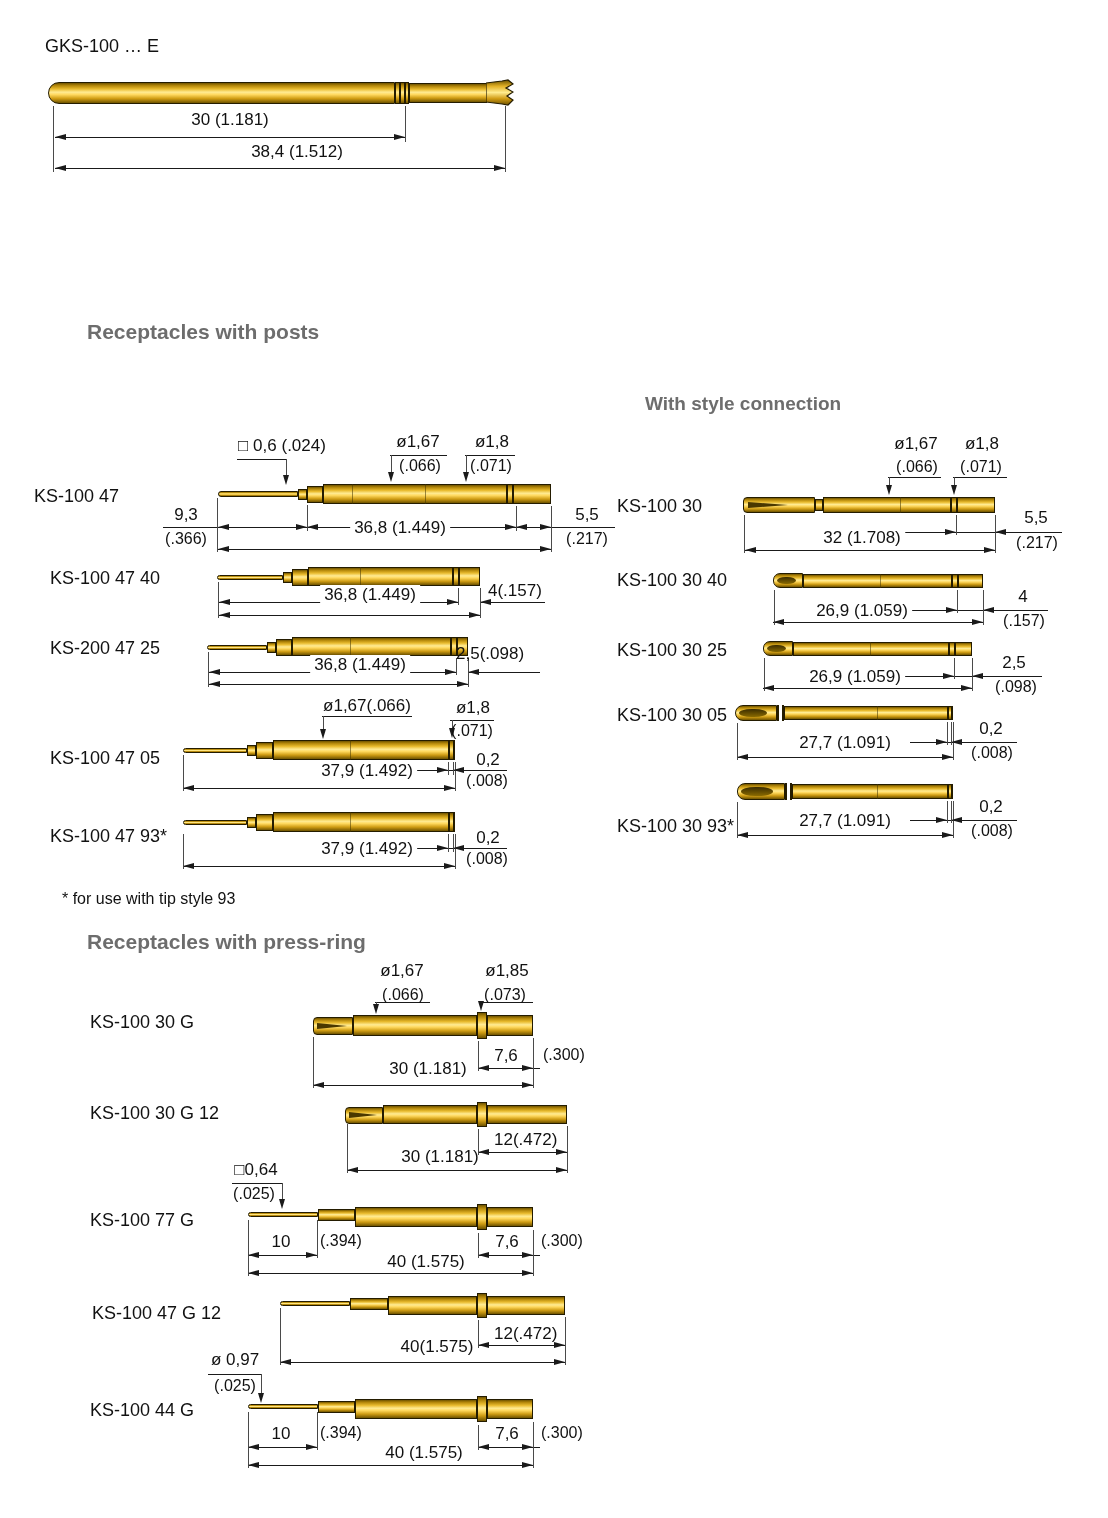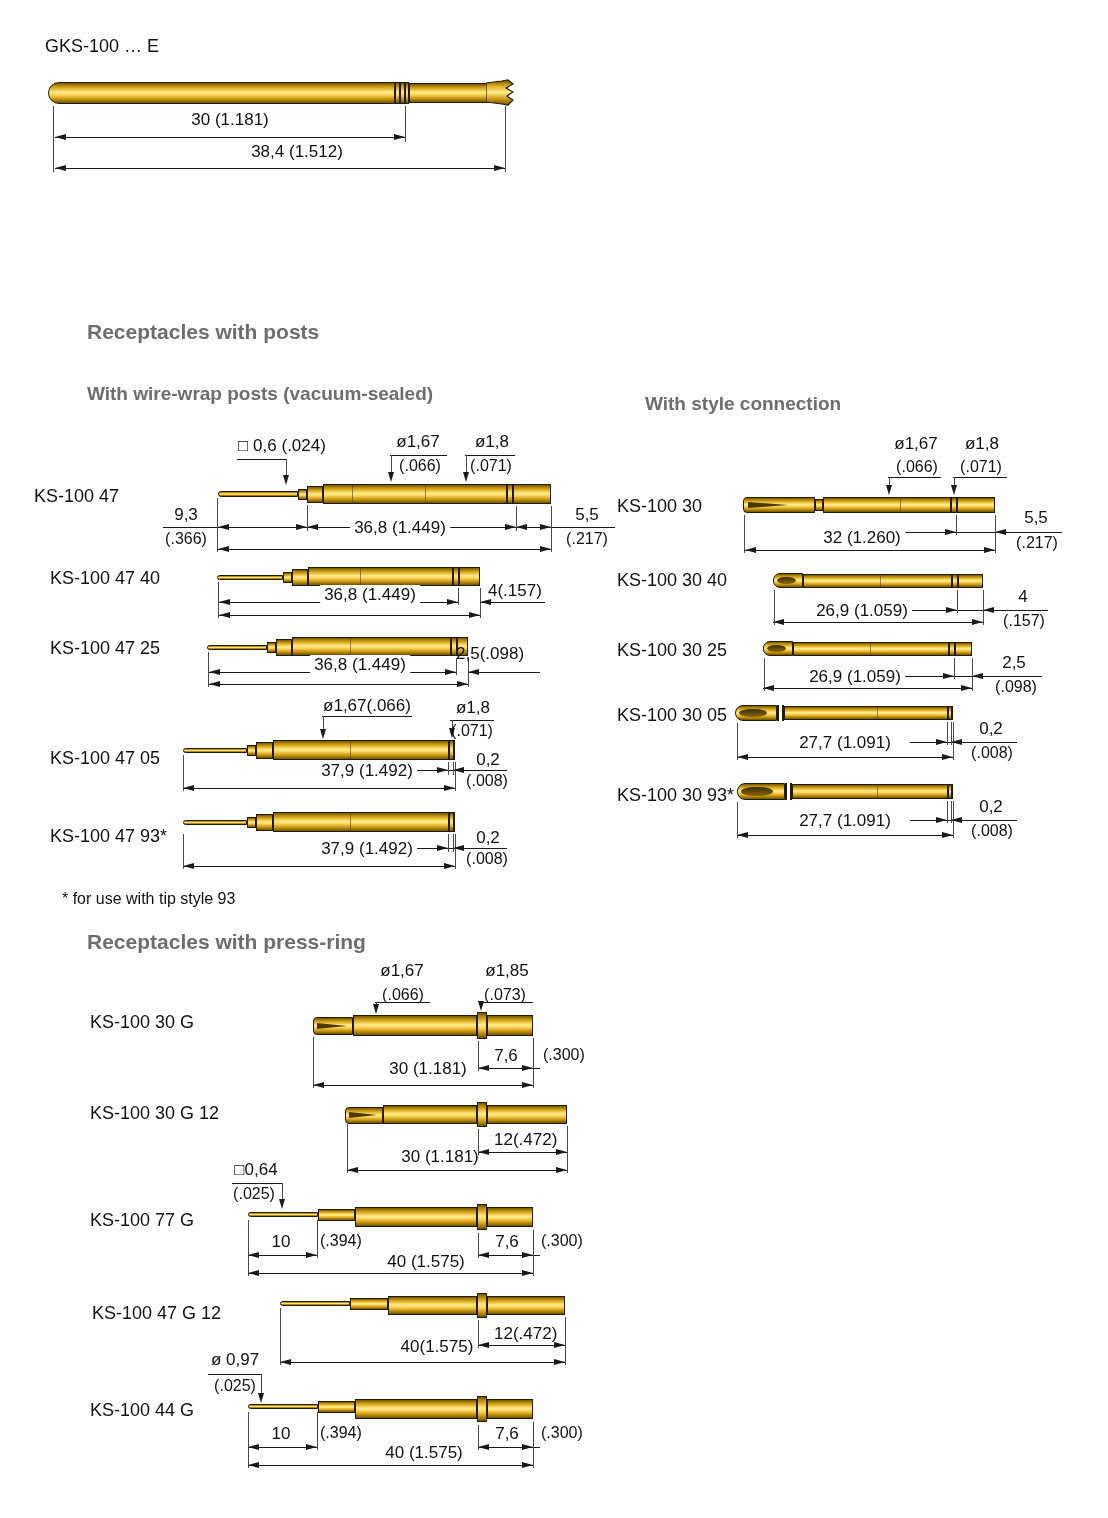--- a/index.html
+++ b/index.html
@@ -24,21 +24,20 @@
   .arrl{position:absolute;width:0;height:0;border-top:3.5px solid transparent;border-bottom:3.5px solid transparent;border-right:11px solid #1a1a1a;}
   .arrr{position:absolute;width:0;height:0;border-top:3.5px solid transparent;border-bottom:3.5px solid transparent;border-left:11px solid #1a1a1a;}
   .arrd{position:absolute;width:0;height:0;border-left:3.5px solid transparent;border-right:3.5px solid transparent;border-top:10px solid #1a1a1a;}
   .crown{position:absolute;}
 </style>
 </head>
 <body>
 
 <div id="page">
   <div class="h1" style="left:87px;top:320px">Receptacles with posts</div>
-  <div class="h2" style="left:87px;top:383px">With wire-wrap posts (vacuum-sealed)</div>
   <div class="h2" style="left:645px;top:393px">With style connection</div>
   <div class="foot" style="left:62px;top:890px">* for use with tip style 93</div>
   <div class="h1" style="left:87px;top:930px">Receptacles with press-ring</div>
   <div id="drawings">
       <div>
         <div class="bar" style="position: absolute; left: 48px; top: 82px; width: 347px; height: 22px; border-radius: 11px 0px 0px 11px;"></div>
         <div class="bar" style="position: absolute; left: 395px; top: 82px; width: 14px; height: 22px; border-radius: 0px;"></div>
         <div class="bar" style="position: absolute; left: 409px; top: 83px; width: 78px; height: 20px; border-radius: 0px;"></div>
         <div class="ringline" style="left: 399px; top: 83px; height: 20px;"></div>
         <div class="ringline" style="left: 404px; top: 83px; height: 20px;"></div>
@@ -146,21 +145,21 @@
         <div class="dimline" style="left: 468px; top: 672px; width: 72px;"></div>
         <div class="dimline" style="left: 209px; top: 684px; width: 259px;"></div>
         <div class="extline" style="left: 208px; top: 652px; height: 35px;"></div>
         <div class="extline" style="left: 456px; top: 658px; height: 17px;"></div>
         <div class="extline" style="left: 468px; top: 658px; height: 29px;"></div>
         <div class="arrl" style="left: 209px; top: 668.5px;"></div>
         <div class="arrr" style="left: 445px; top: 668.5px;"></div>
         <div class="arrl" style="left: 468px; top: 668.5px;"></div>
         <div class="arrl" style="left: 209px; top: 680.5px;"></div>
         <div class="arrr" style="left: 457px; top: 680.5px;"></div>
-        <div class="txt lbl" style="top: 638px; left: 50px;">KS-100 47 25</div>
+        <div class="txt lbl" style="top: 638px; left: 50px;">KS-200 47 25</div>
         <div class="txt dim bgw" style="top: 655px; left: 360px; transform: translateX(-50%);">36,8 (1.449)</div>
         <div class="txt dim" style="top: 644px; left: 456px;">2,5(.098)</div>
       </div>
       <div>
         <div class="bar" style="position: absolute; left: 183px; top: 748px; width: 64px; height: 5px; border-radius: 3px 0px 0px 3px;"></div>
         <div class="bar" style="position: absolute; left: 247px; top: 745px; width: 9px; height: 11px; border-radius: 0px;"></div>
         <div class="bar" style="position: absolute; left: 256px; top: 742px; width: 17px; height: 17px; border-radius: 0px;"></div>
         <div class="bar" style="position: absolute; left: 273px; top: 740px; width: 182px; height: 20px; border-radius: 0px;"></div>
         <div class="ringline" style="left: 448px; top: 740px; height: 20px;"></div>
         <div class="ringline" style="left: 453px; top: 740px; height: 20px;"></div>
@@ -233,21 +232,21 @@
         <div class="arrd" style="left: 950.5px; top: 485px;"></div>
         <div class="arrr" style="left: 945px; top: 528.5px;"></div>
         <div class="arrl" style="left: 995px; top: 528.5px;"></div>
         <div class="arrl" style="left: 745px; top: 546.5px;"></div>
         <div class="arrr" style="left: 984px; top: 546.5px;"></div>
         <div class="txt lbl" style="top: 496px; left: 617px;">KS-100 30</div>
         <div class="txt dim" style="top: 434px; left: 916px; transform: translateX(-50%);">ø1,67</div>
         <div class="txt dimi" style="top: 458px; left: 917px; transform: translateX(-50%);">(.066)</div>
         <div class="txt dim" style="top: 434px; left: 982px; transform: translateX(-50%);">ø1,8</div>
         <div class="txt dimi" style="top: 458px; left: 981px; transform: translateX(-50%);">(.071)</div>
-        <div class="txt dim bgw" style="top: 528px; left: 862px; transform: translateX(-50%);">32 (1.260)</div>
+        <div class="txt dim bgw" style="top: 528px; left: 862px; transform: translateX(-50%);">32 (1.708)</div>
         <div class="txt dim" style="top: 508px; left: 1036px; transform: translateX(-50%);">5,5</div>
         <div class="txt dimi" style="top: 534px; left: 1037px; transform: translateX(-50%);">(.217)</div>
       </div>
       <div>
         <div class="bar" style="position: absolute; left: 773px; top: 573px; width: 30px; height: 15px; border-radius: 7px 0px 0px 7px;"></div>
         <div class="bar" style="position: absolute; left: 803px; top: 574px; width: 180px; height: 14px; border-radius: 0px;"></div>
         <div class="ringline" style="left: 951px; top: 574px; height: 14px;"></div>
         <div class="ringline" style="left: 957px; top: 574px; height: 14px;"></div>
         <div class="seamline" style="left: 880px; top: 574px; height: 14px;"></div>
         <div class="sloto" style="left: 777px; top: 577px; width: 19px; height: 7px;"></div>
@@ -322,21 +321,21 @@
         <div class="dimline" style="left: 910px; top: 820px; width: 107px;"></div>
         <div class="dimline" style="left: 737px; top: 835px; width: 216px;"></div>
         <div class="extline" style="left: 737px; top: 802px; height: 36px;"></div>
         <div class="extline" style="left: 947px; top: 801px; height: 22px;"></div>
         <div class="extline" style="left: 951px; top: 801px; height: 22px;"></div>
         <div class="extline" style="left: 953px; top: 801px; height: 37px;"></div>
         <div class="arrr" style="left: 936px; top: 816.5px;"></div>
         <div class="arrl" style="left: 951px; top: 816.5px;"></div>
         <div class="arrl" style="left: 737px; top: 831.5px;"></div>
         <div class="arrr" style="left: 942px; top: 831.5px;"></div>
-        <div class="txt lbl" style="top: 785px; left: 617px; text-align: right;">KS-100 30 93*</div>
+        <div class="txt lbl" style="top: 816px; left: 617px; text-align: right;">KS-100 30 93*</div>
         <div class="txt dim bgw" style="top: 811px; left: 845px; transform: translateX(-50%);">27,7 (1.091)</div>
         <div class="txt dim" style="top: 797px; left: 991px; transform: translateX(-50%);">0,2</div>
         <div class="txt dimi" style="top: 822px; left: 992px; transform: translateX(-50%);">(.008)</div>
       </div>
       <div>
         <div class="bar" style="position: absolute; left: 313px; top: 1017px; width: 40px; height: 18px; border-radius: 4px 0px 0px 4px;"></div>
         <div class="bar" style="position: absolute; left: 353px; top: 1015px; width: 124px; height: 21px; border-radius: 0px;"></div>
         <div class="bar" style="position: absolute; left: 477px; top: 1012px; width: 10px; height: 27px; border-radius: 0px;"></div>
         <div class="bar" style="position: absolute; left: 487px; top: 1015px; width: 46px; height: 21px; border-radius: 0px;"></div>
         <div class="slotw" style="left: 317px; top: 1022px; width: 30px; height: 8px;"></div>

